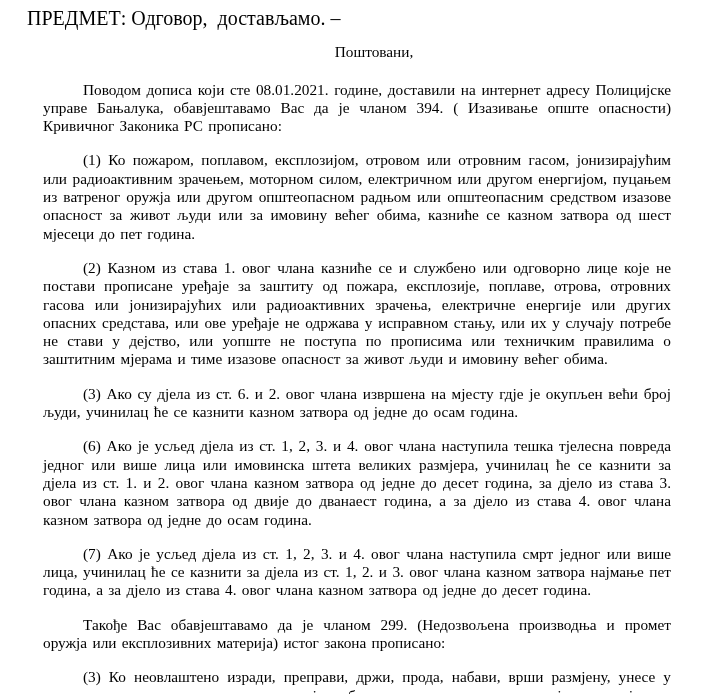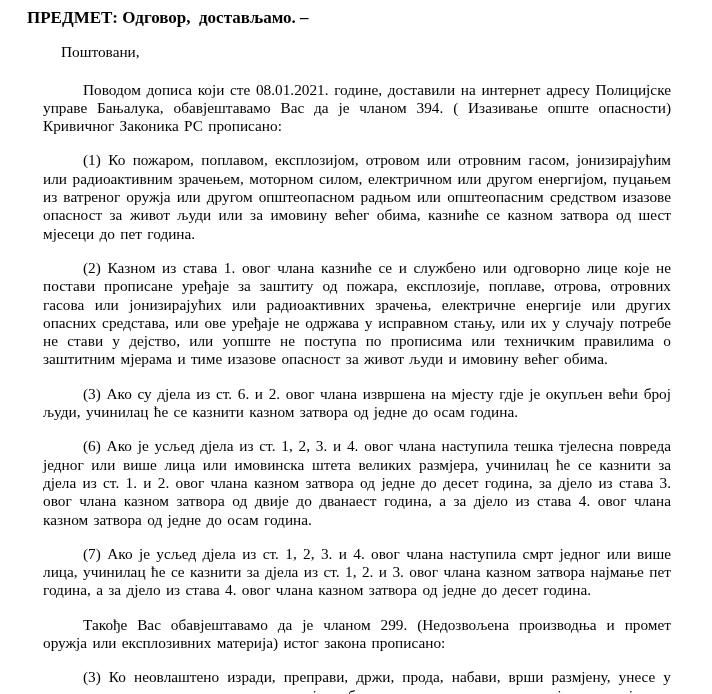--- a/index.html
+++ b/index.html
@@ -14,30 +14,30 @@
     box-sizing: border-box;
     background: #ffffff;
     color: #000000;
     font-family: "Liberation Serif", "DejaVu Serif", serif;
     font-size: 15.3px;
     line-height: 18.3px;
     padding: 9px 25px 0 27px;
     overflow: hidden;
   }
   .subject {
-    font-weight: 700;
-    font-size: 17px;
+    font-weight: 400;
+    font-size: 20px;
     margin: 0 0 16px 0;
     white-space: pre-wrap;
     text-align: left;
   }
   .salutation {
     margin: 0 0 19px 0;
     text-indent: 34px;
-    text-align: left;
+    text-align: center;
   }
   .body-p {
     margin: 16px;
     text-align: justify;
     text-indent: 40px;
     word-spacing: 1.5px;
   }
 </style>
 </head>
 <body>

